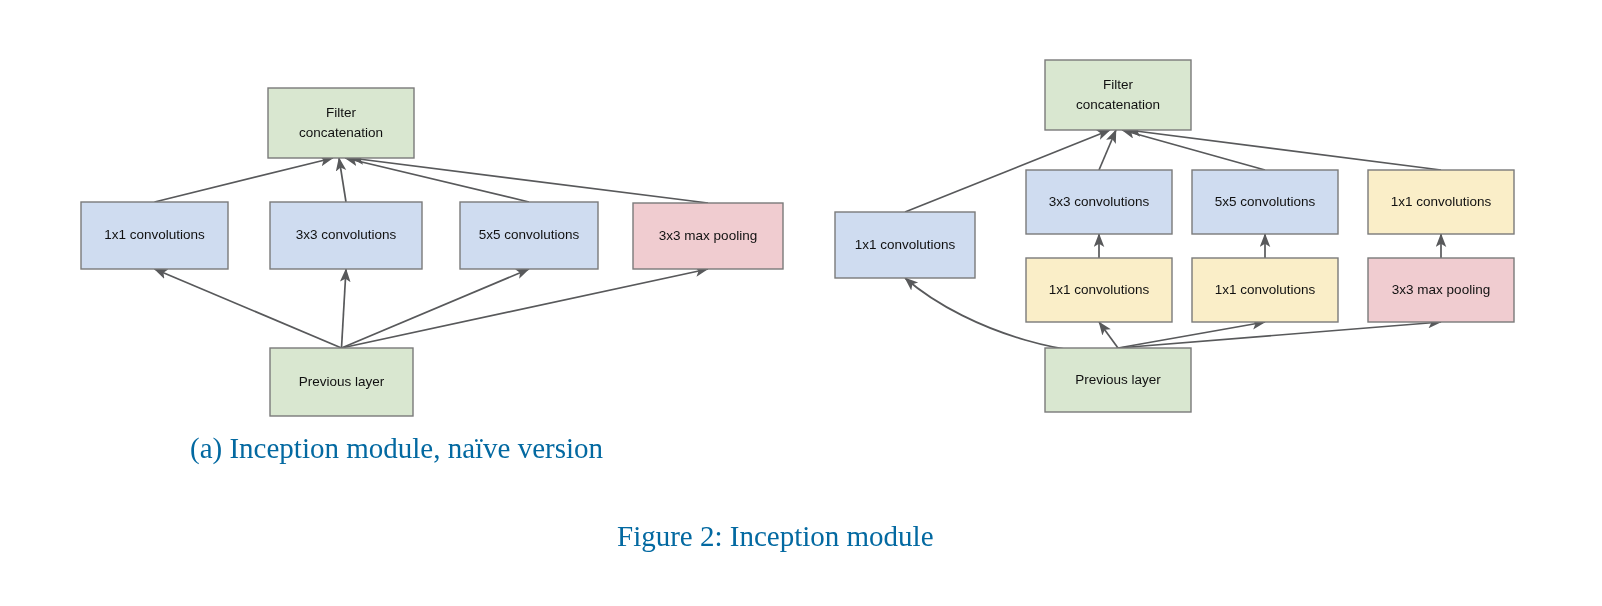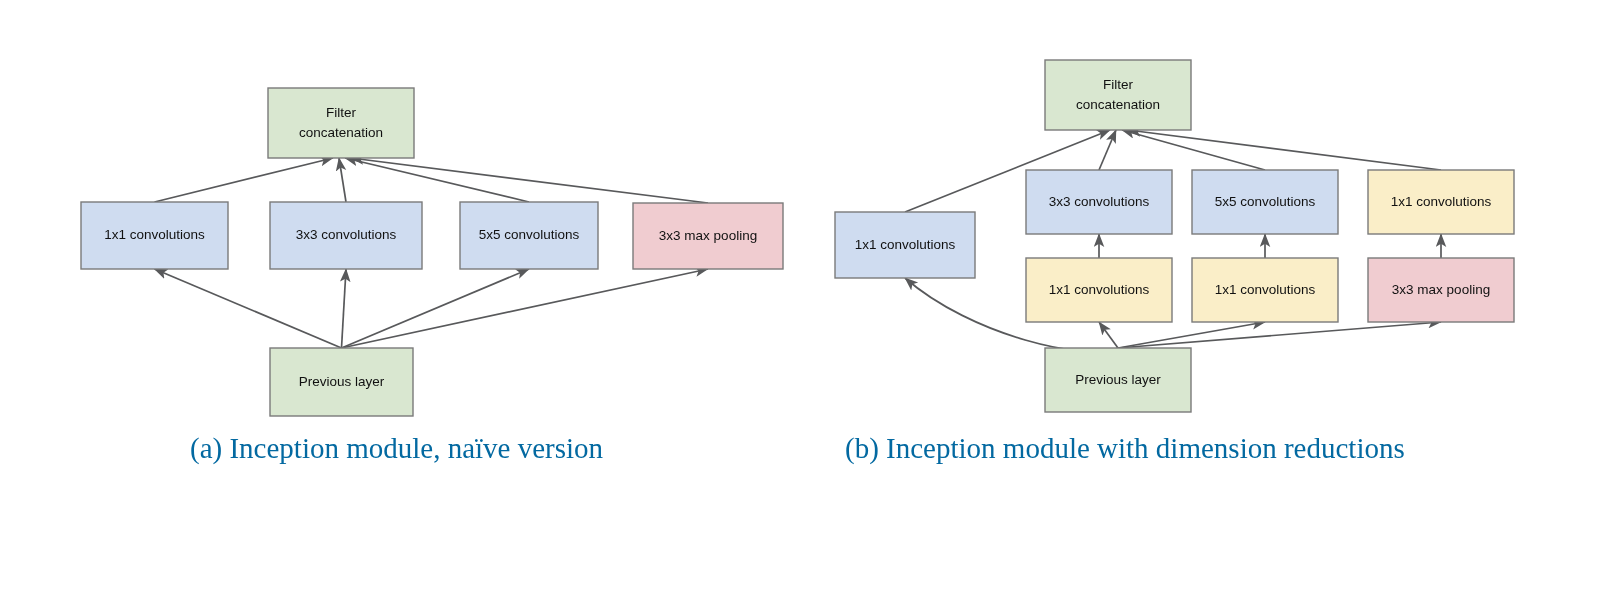--- a/index.html
+++ b/index.html
@@ -157,16 +157,16 @@
         </g>
         <g>
           <rect x="1045" y="348" width="146" height="64" class="node-box" fill="#d9e7d0"></rect>
           <text x="1118" y="380" class="node-label">Previous layer</text>
         </g>
       </g>
   </svg>
 
   <div class="caption subcaption" id="subcaption-a">(a)  Inception module, naïve version</div>
 
-  <div class="caption subcaption" id="subcaption-b">(b)  Inception module with dimension reductions</div>
 
+  <div class="caption" id="figure-caption">Figure 2: Inception module</div>
 
 </div>
 
 </body></html>

